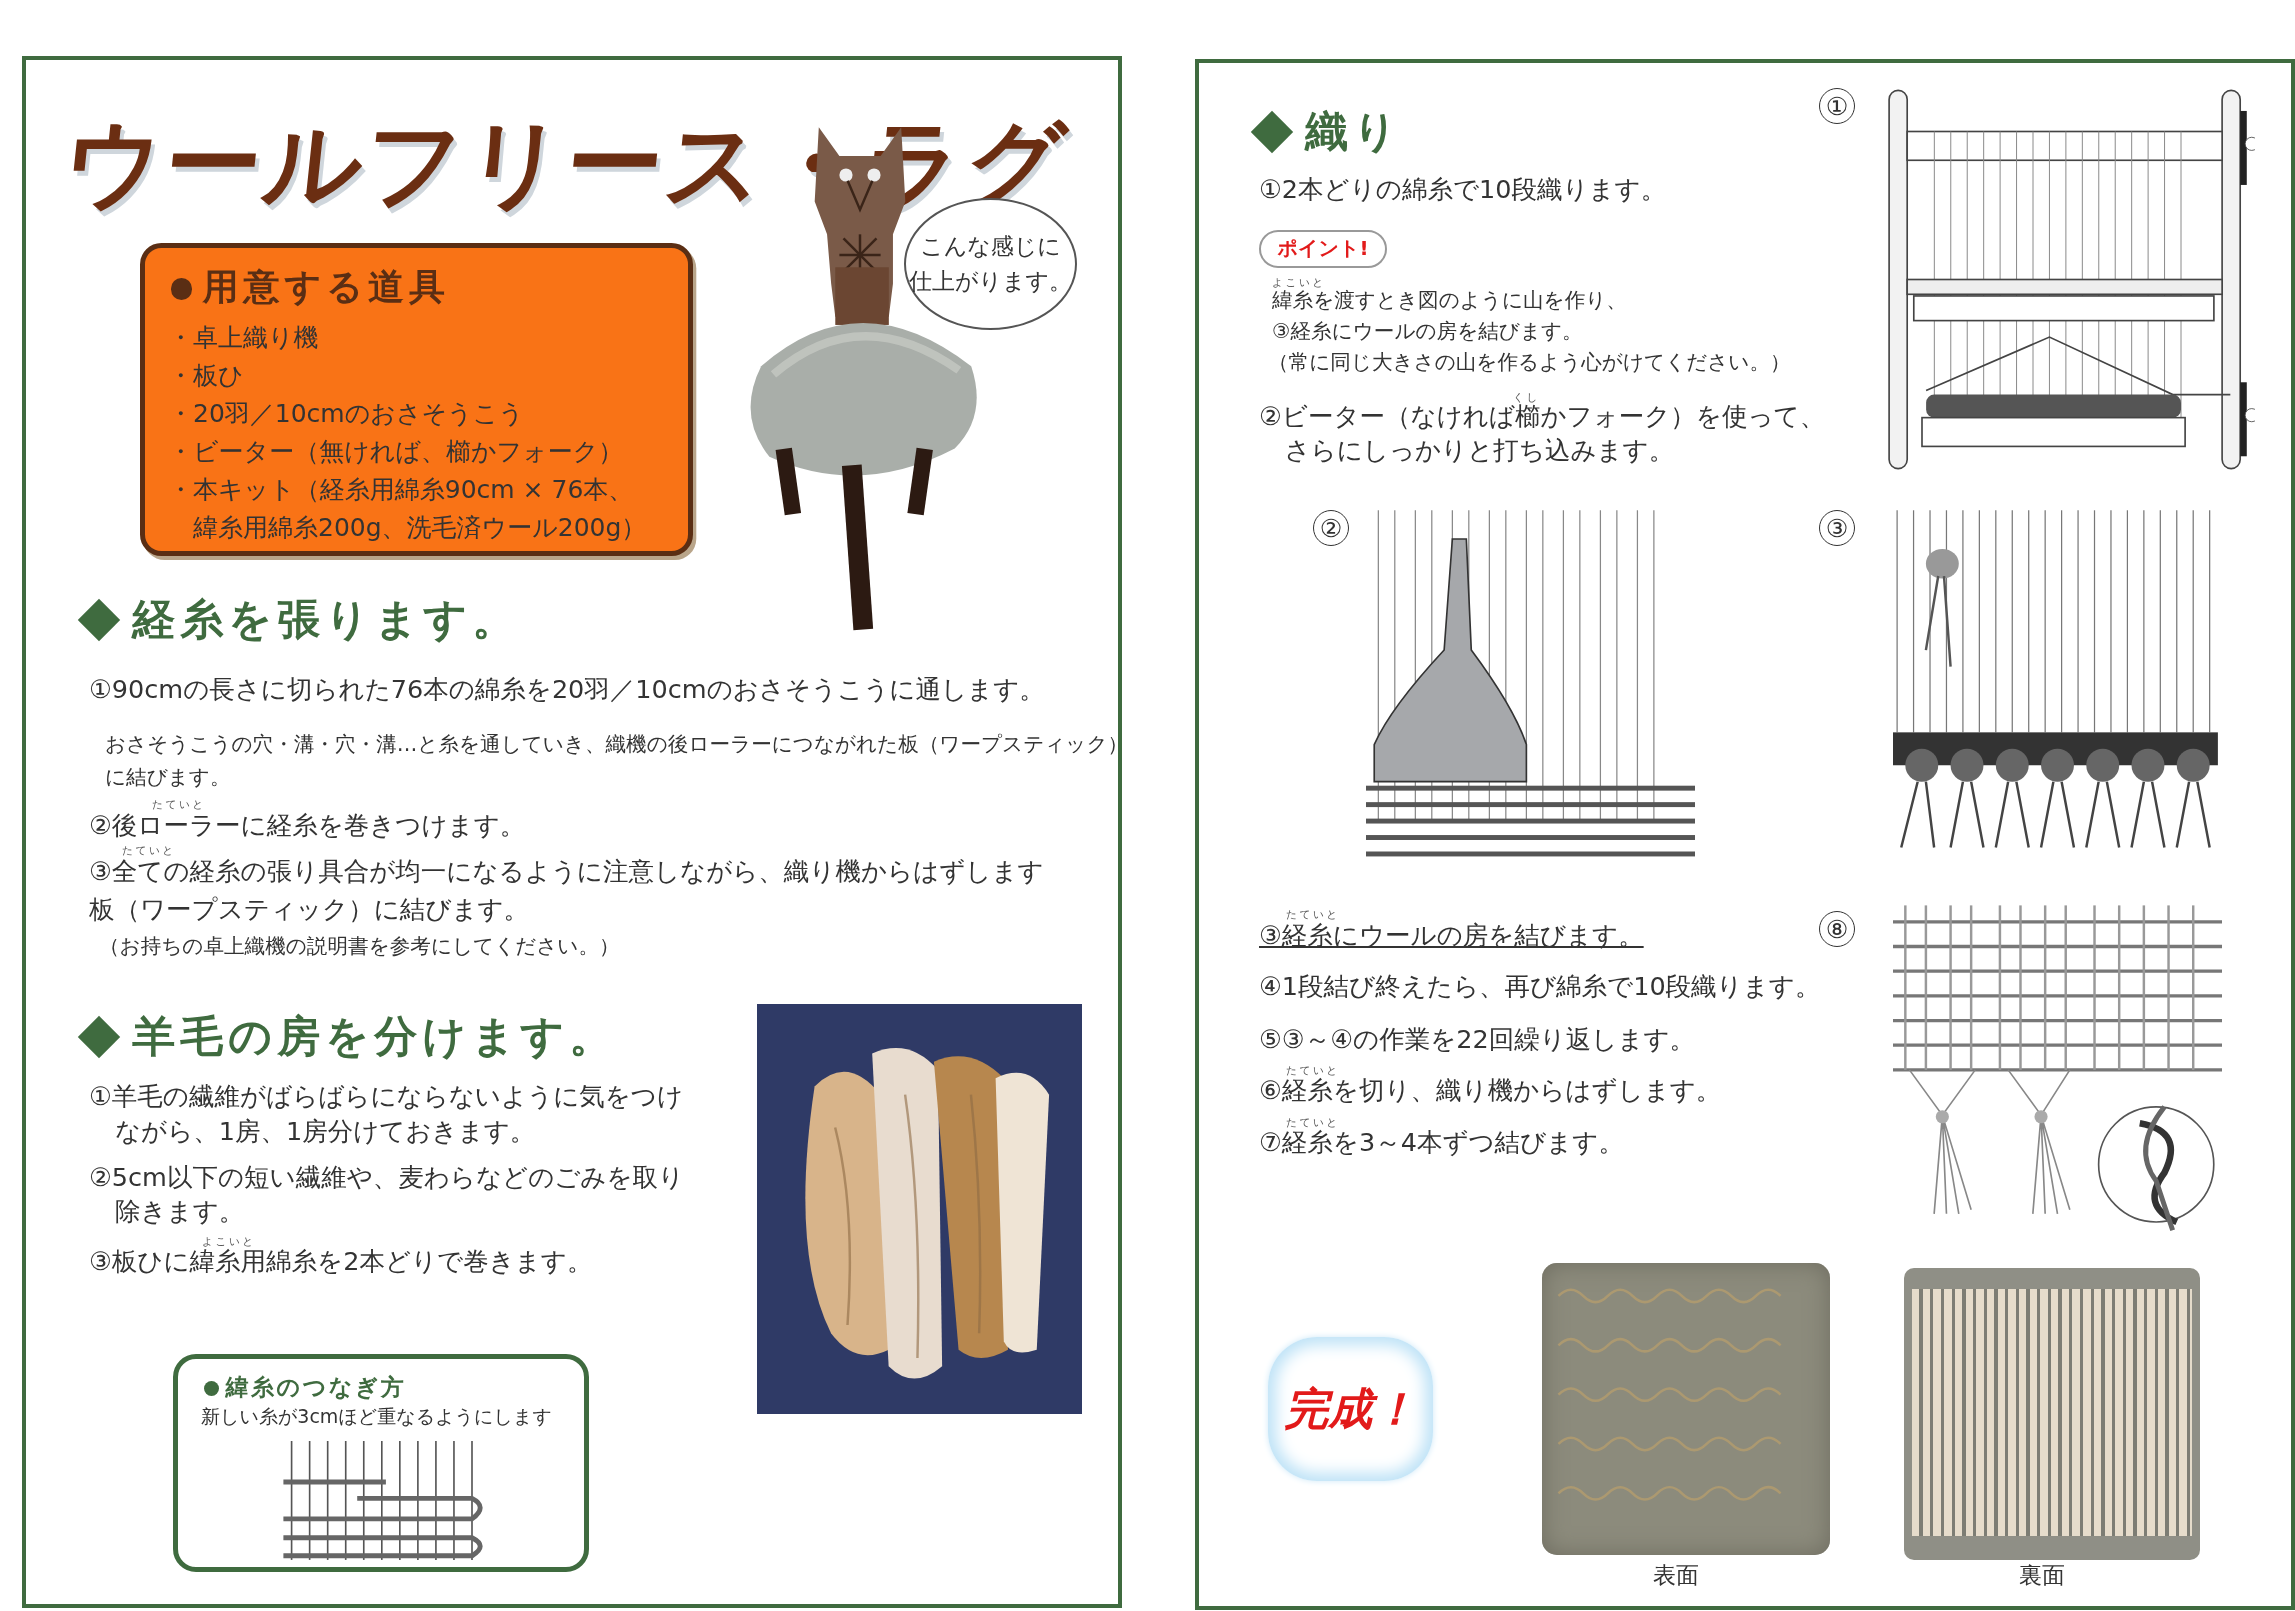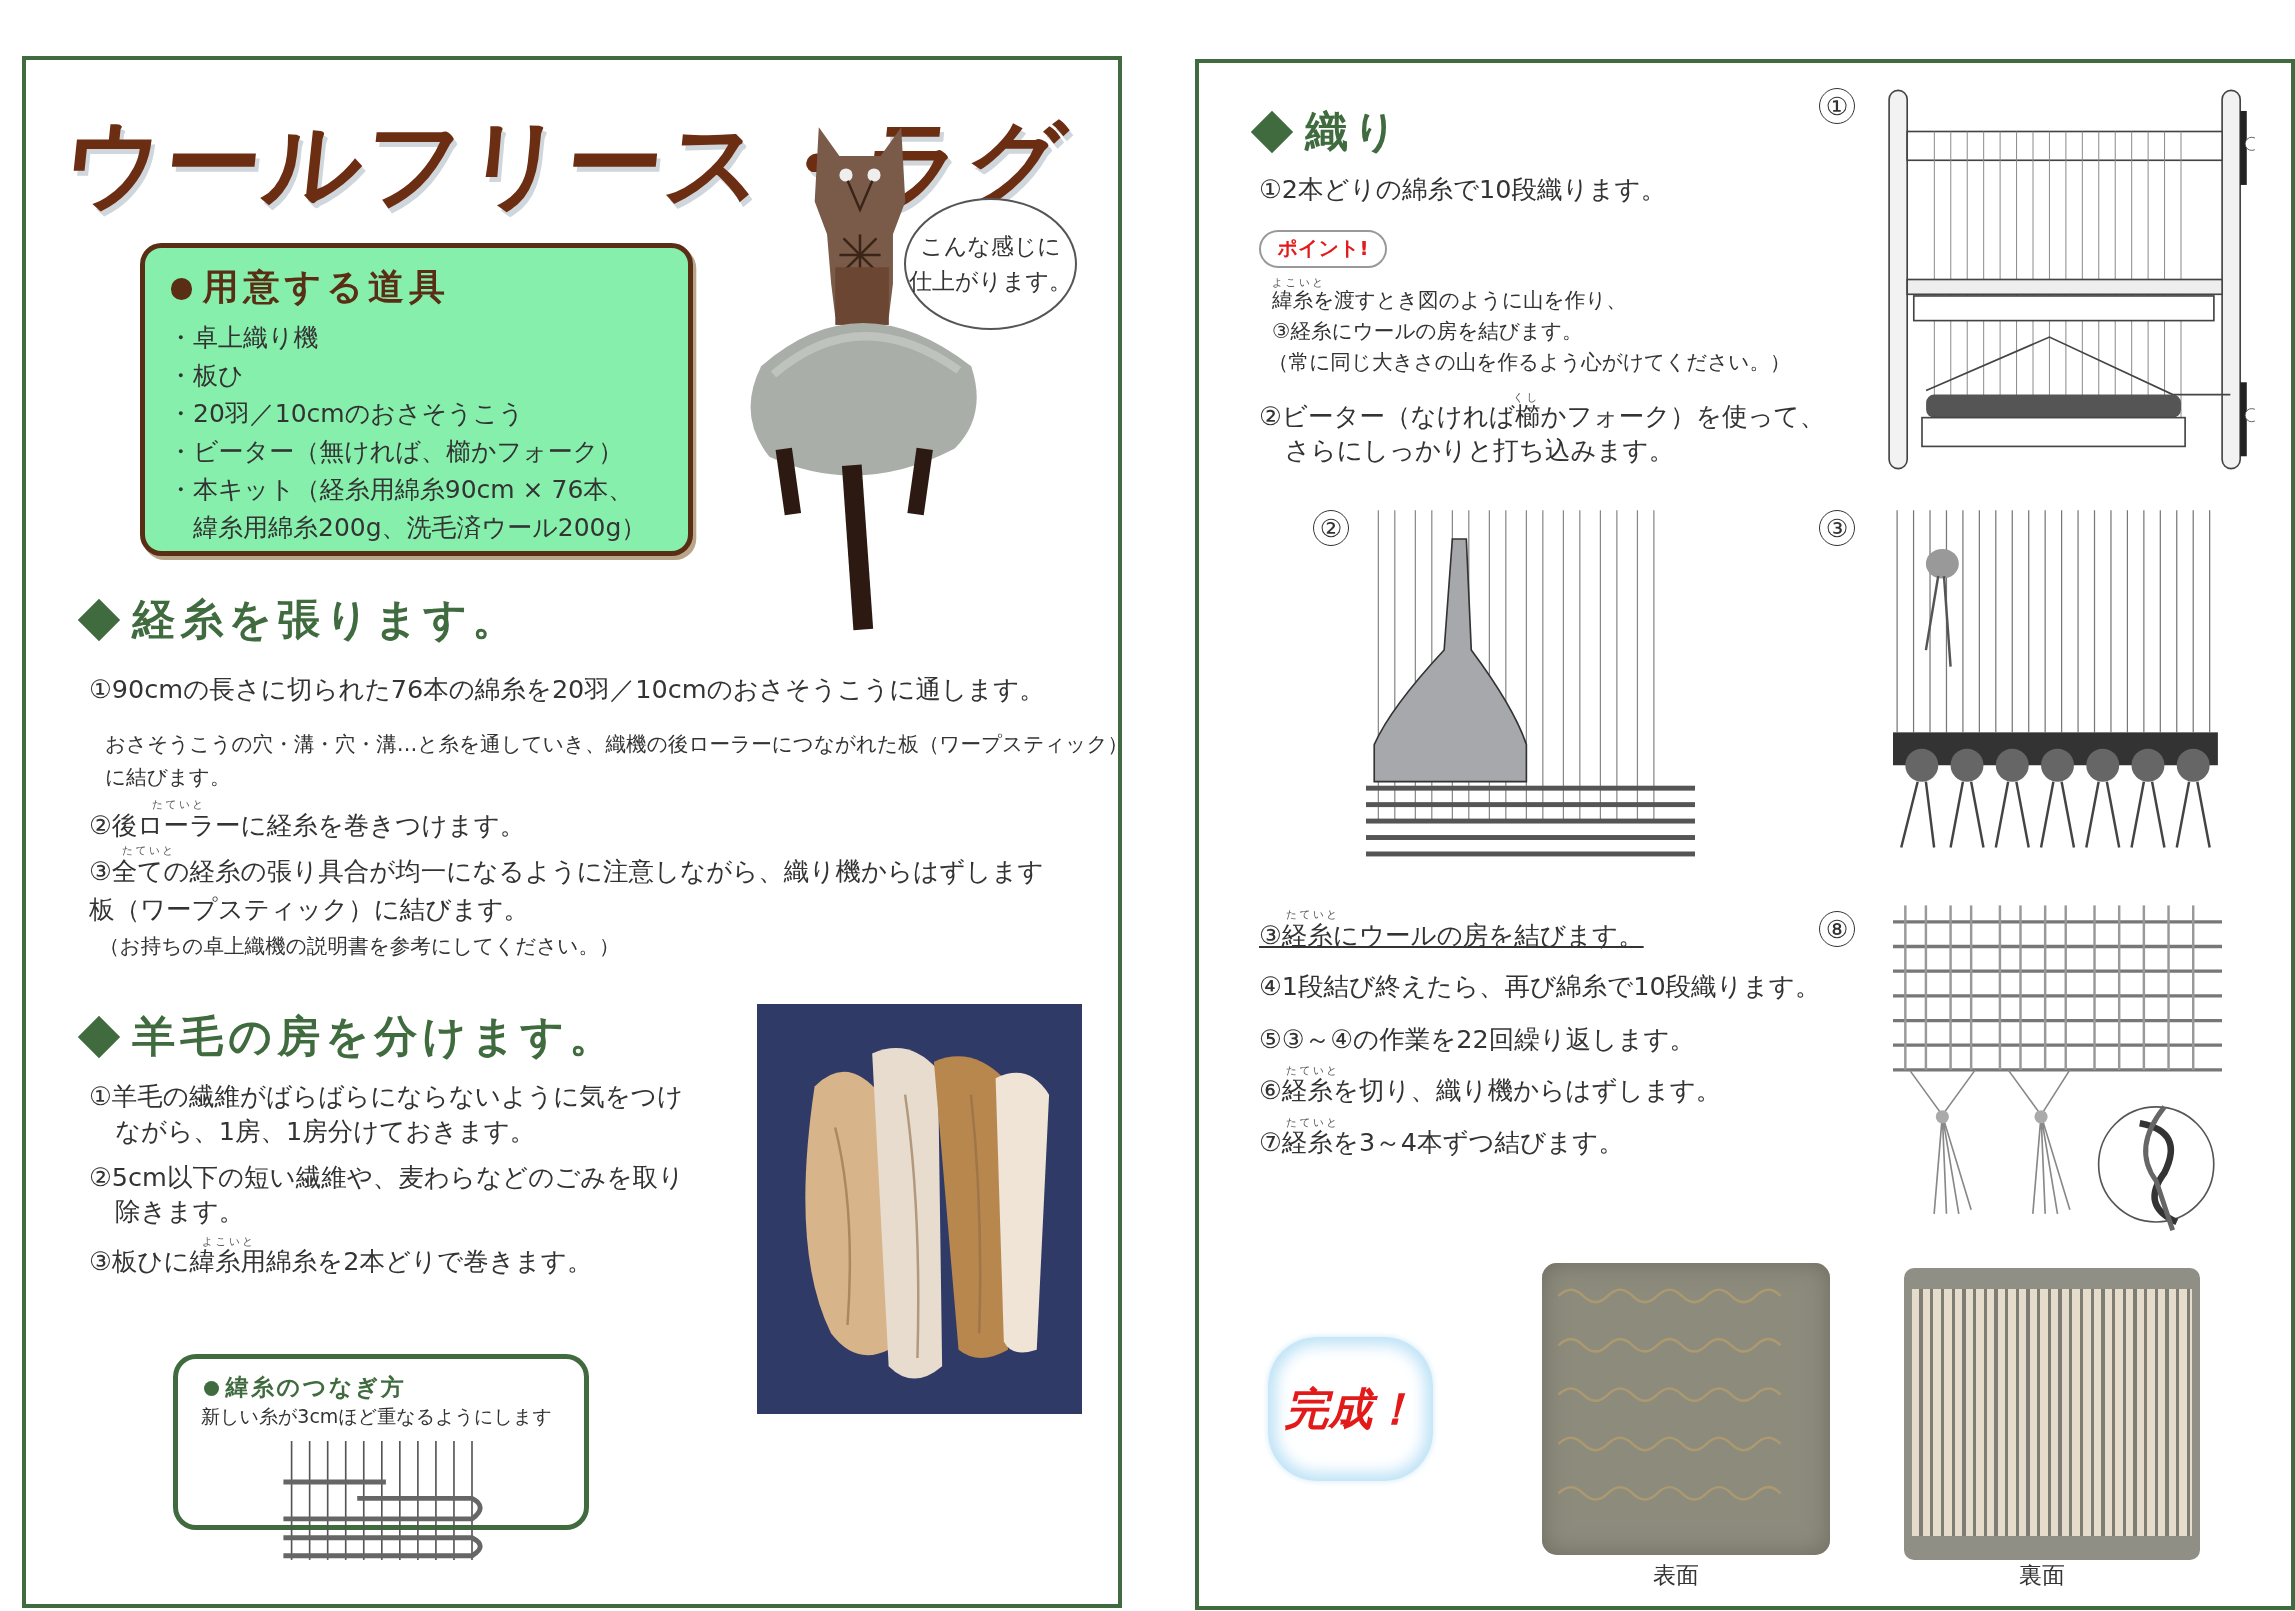--- a/index.html
+++ b/index.html
@@ -5,21 +5,21 @@
   html,body{margin:0;padding:0;background:#ffffff;}
   body{width:2295px;height:1612px;position:relative;overflow:hidden;font-family:"DejaVu Sans","Liberation Sans",sans-serif;color:#333;}
   .abs{position:absolute;}
   .panel{position:absolute;border:4.1px solid #3f6b3f;box-sizing:border-box;background:#fff;}
   .title{font-family:"DejaVu Sans",sans-serif;font-weight:bold;color:#6b2e12;font-size:97px;letter-spacing:1.6px;
          text-shadow:4.1px 5px 0 #cfd6dc, -1.6px -1.6px 0 #fff;transform:skewX(-6deg);white-space:nowrap;}
   .sec-head{color:#3f6b3f;font-weight:bold;font-size:43px;letter-spacing:5px;white-space:nowrap;}
   .sec-head .dia{display:inline-block;width:30px;height:30px;background:#3f6b3f;transform:rotate(45deg);margin:0 18px 5px 8.2px;vertical-align:middle;}
   .body{font-size:25.5px;line-height:36px;color:#333;white-space:nowrap;}
   .small{font-size:20.6px;line-height:33px;color:#333;white-space:nowrap;}
-  .tools{background:#86efac;border:5.8px solid #5a2e14;border-radius:21.4px;box-sizing:border-box;box-shadow:3.3px 4.1px 0 #b9a58a;}
+  .tools{background:#f97316;border:5.8px solid #5a2e14;border-radius:21.4px;box-sizing:border-box;box-shadow:3.3px 4.1px 0 #b9a58a;}
   .tools-head{color:#5a2e14;font-weight:bold;font-size:36px;letter-spacing:5px;white-space:nowrap;}
   .tools-head .dot{display:inline-block;width:21.4px;height:21.4px;border-radius:50%;background:#5a2e14;margin-right:10px;vertical-align:middle;}
   .tool-item{font-size:25px;line-height:38px;white-space:nowrap;color:#333;}
   .bubble{border:2.5px solid #555;border-radius:50%;background:#fff;box-sizing:border-box;display:flex;flex-direction:column;justify-content:center;align-items:center;font-size:23px;line-height:35px;}
   .tip-box{border:5px solid #3f6b3f;border-radius:23px;box-sizing:border-box;background:#fff;}
   .tip-head{color:#3f6b3f;font-weight:bold;font-size:23px;letter-spacing:2.5px;white-space:nowrap;}
   .tip-head .dot{display:inline-block;width:15px;height:15px;border-radius:50%;background:#3f6b3f;margin-right:6.6px;vertical-align:middle;}
   .point{border:2.5px solid #999;border-radius:33px;background:#fff;color:#e21a1a;font-weight:bold;font-size:20px;padding:3.3px 16.5px;white-space:nowrap;}
   .num-circ{width:36px;height:36px;border:1.6px solid #333;border-radius:50%;box-sizing:border-box;font-size:25px;display:flex;align-items:center;justify-content:center;color:#333;}
   .done-cloud{border-radius:49px;background:#fff;box-shadow:0 0 15px 8.2px #bfe3f7 inset, 0 0 6.6px #cfe9f8;display:flex;align-items:center;justify-content:center;color:#e21a1a;font-weight:bold;font-size:44px;font-style:italic;}
@@ -99,21 +99,21 @@
 <div class="abs" style="left:757px;top:1004px;width:325px;height:410px;background:#2f3a66;overflow:hidden;">
   <svg width="325" height="410" viewBox="0 0 395 498">
     <path d="M70,100 Q110,60 150,110 L160,420 Q120,440 90,400 Q40,300 70,100 Z" fill="#d8b48a"></path>
     <path d="M140,60 Q185,40 220,80 L225,440 Q190,470 160,440 Z" fill="#e8dccf"></path>
     <path d="M215,70 Q260,50 300,90 L305,420 Q270,440 245,420 Z" fill="#b7874e"></path>
     <path d="M290,90 Q330,70 355,110 L340,420 Q310,430 300,410 Z" fill="#efe4d5"></path>
     <path d="M95,150 Q120,250 110,390 M180,110 Q200,250 195,430 M260,110 Q275,250 270,400" stroke="#8e6a45" stroke-width="3" fill="none" opacity="0.6"></path>
   </svg>
 </div>
 
-<div class="abs tip-box" style="left:173px;top:1354px;width:416px;height:176px;">
+<div class="abs tip-box" style="left:173px;top:1354px;width:416px;height:218px;">
   <div class="abs tip-head" style="left:26px;top:13px;">
     <span class="dot"></span><span>緯糸のつなぎ方</span>
   </div>
   <div class="abs small" style="left:23px;top:41px;font-size:19px;">新しい糸が3cmほど重なるようにします</div>
   <svg class="abs" style="left:105px;top:82px;" width="214" height="123" viewBox="0 0 260 150">
     <g stroke="#555" stroke-width="2">
       <line x1="10" y1="0" x2="10" y2="145"></line>
         <line x1="32" y1="0" x2="32" y2="145"></line>
         <line x1="54" y1="0" x2="54" y2="145"></line>
         <line x1="76" y1="0" x2="76" y2="145"></line>

